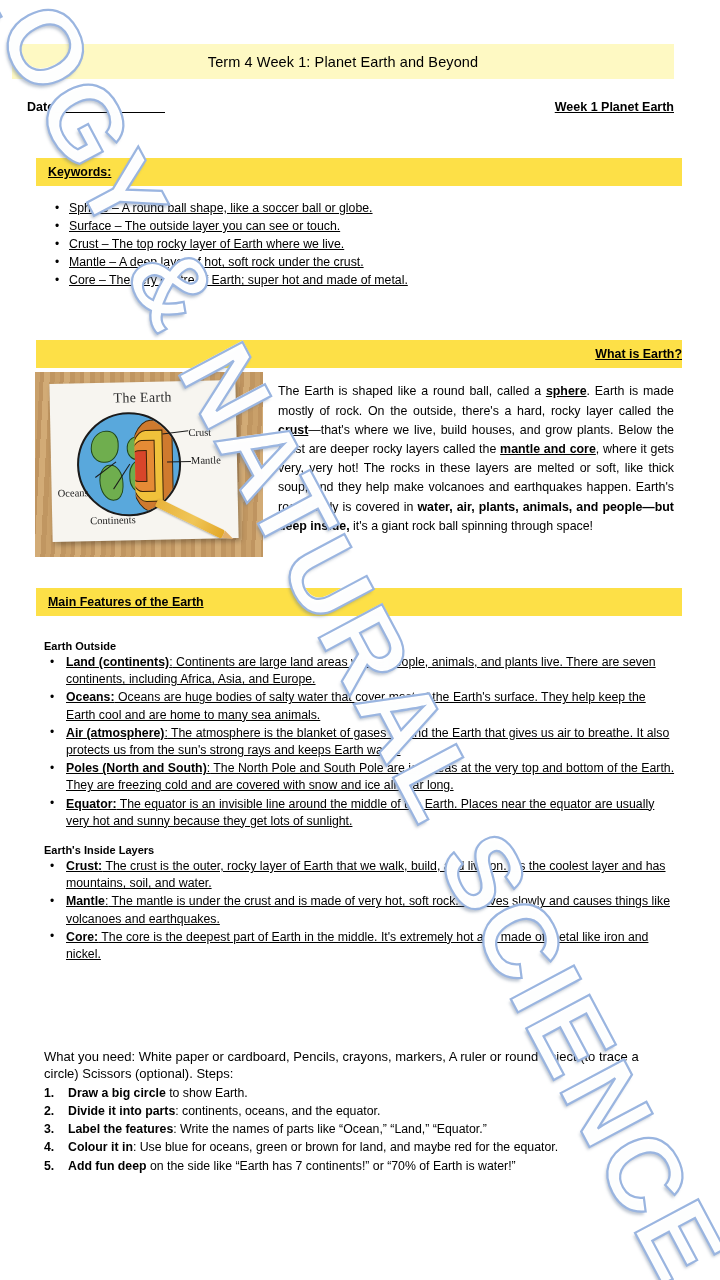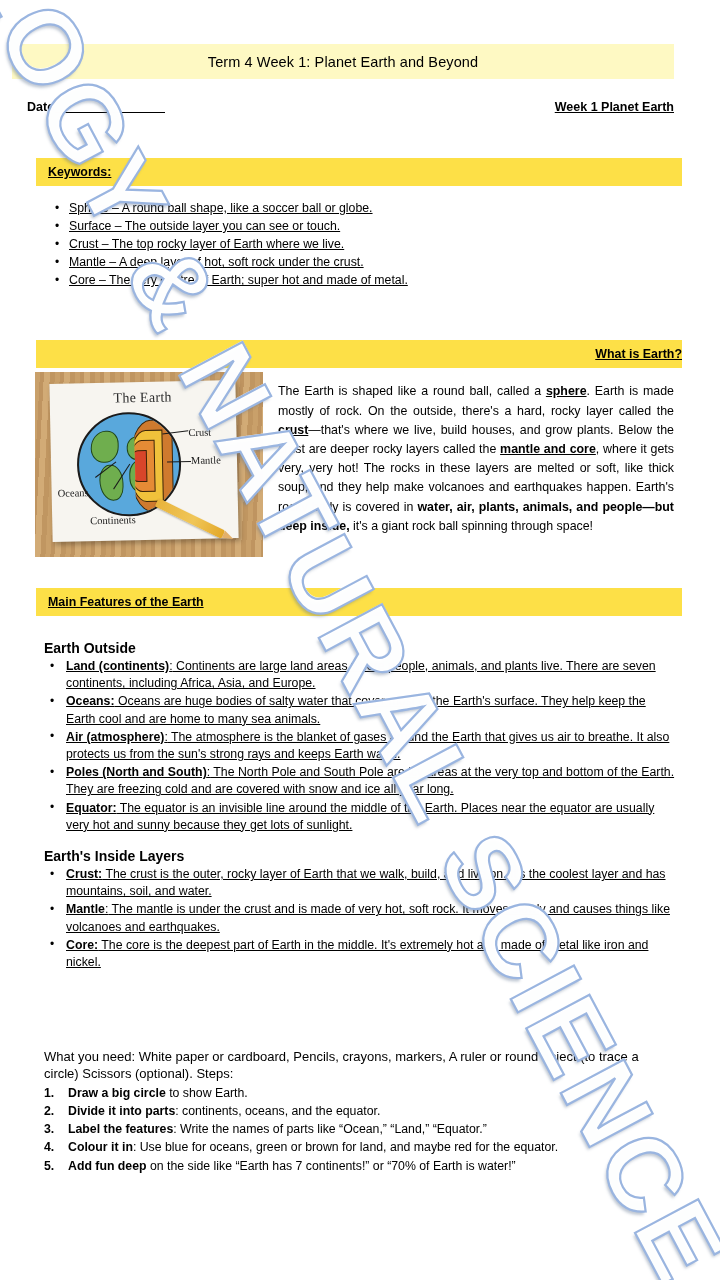--- a/index.html
+++ b/index.html
@@ -251,21 +251,21 @@
     text-align: justify;
   }
 
   
   #features-block {
     left: 36px;
     top: 640px;
     width: 640px;
   }
   .subhead {
-    font-size: 14px;
+    font-size: 11px;
     font-weight: bold;
     margin: 0 0 2px 8px;
   }
   #features-block ul.bullets > li {
     font-size: 12.3px;
     line-height: 17.2px;
     padding-left: 30px;
   }
   #features-block ul.bullets > li::before { left: 14px; }
   .gap { height: 13px; }

